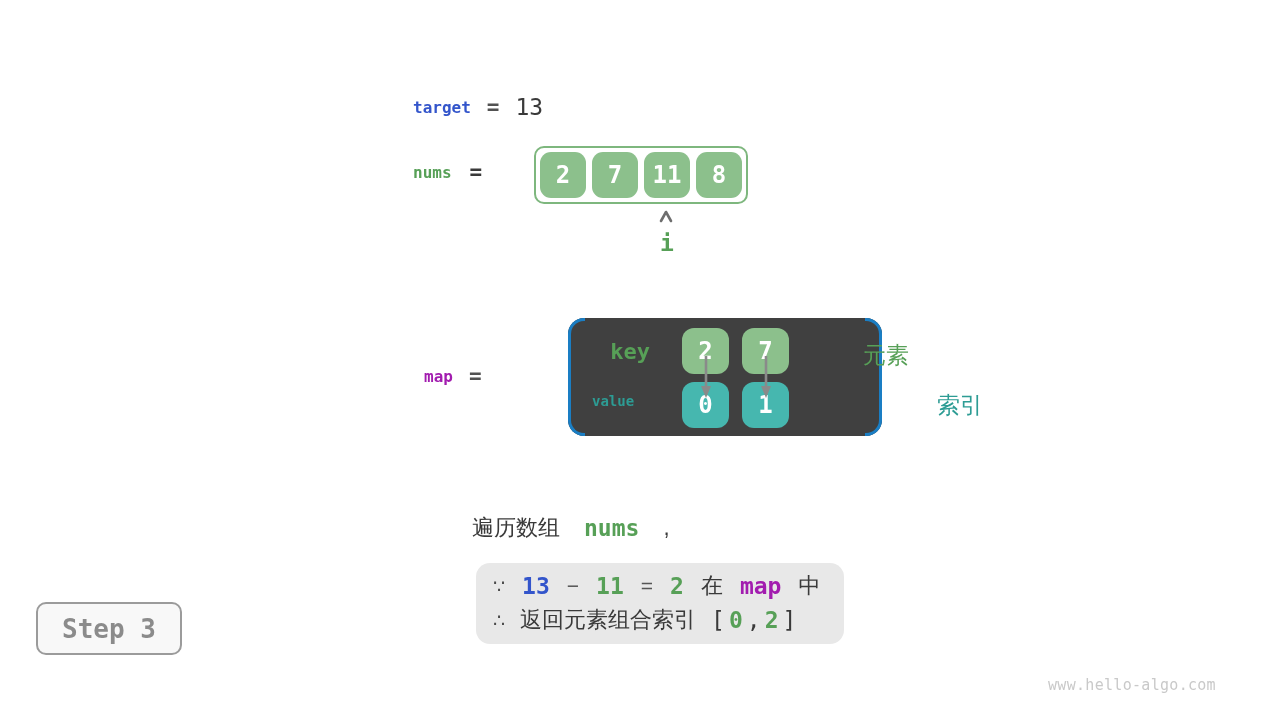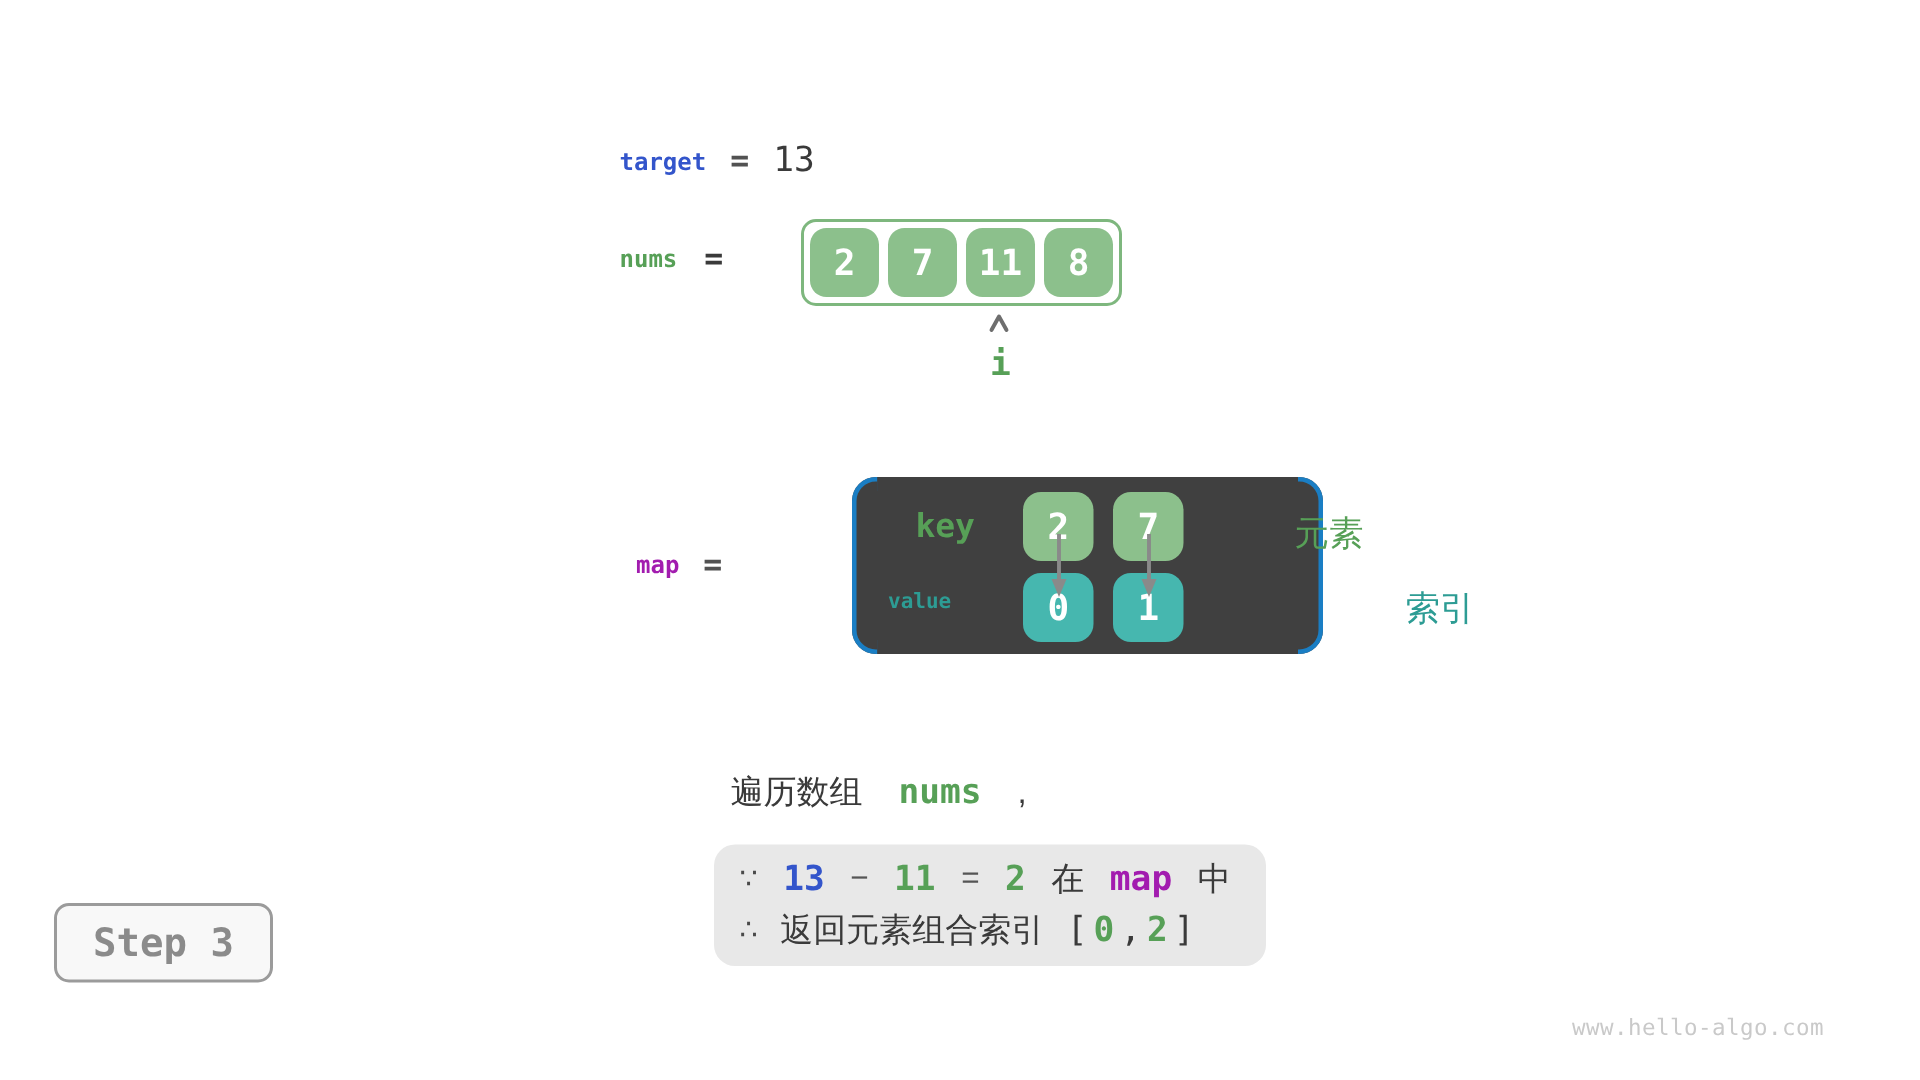--- a/index.html
+++ b/index.html
@@ -56,21 +56,21 @@
   }
   .mkey { background:#8cc08c; }
   .mval { background:#46b7af; }
   .map-arrow { position:absolute; }
 
   .side-label { font-size:23px; font-weight:normal; }
   .element-label { left:863px; top:340px; }
   .index-label   { left:897px; top:390px;margin-left:40px; }
 
   
-  .caption { left:487px; top:513px; gap:24px; font-size:22px; }
+  .caption { left:472px; top:513px; gap:24px; font-size:22px; }
   .caption .code-ref { font-size:23px; }
 
   
   .note-box {
     left:476px; top:563px; width:368px; height:81px;
     background:#e8e8e8; border-radius:14px; padding:6px 0 0 17px;
   }
   .note-line { display:flex; align-items:center; height:34px; gap:17px; }
   .note-line.second { gap:15px; }
   .note-sym  { font-size:19px; color:#4a4a4a; }

